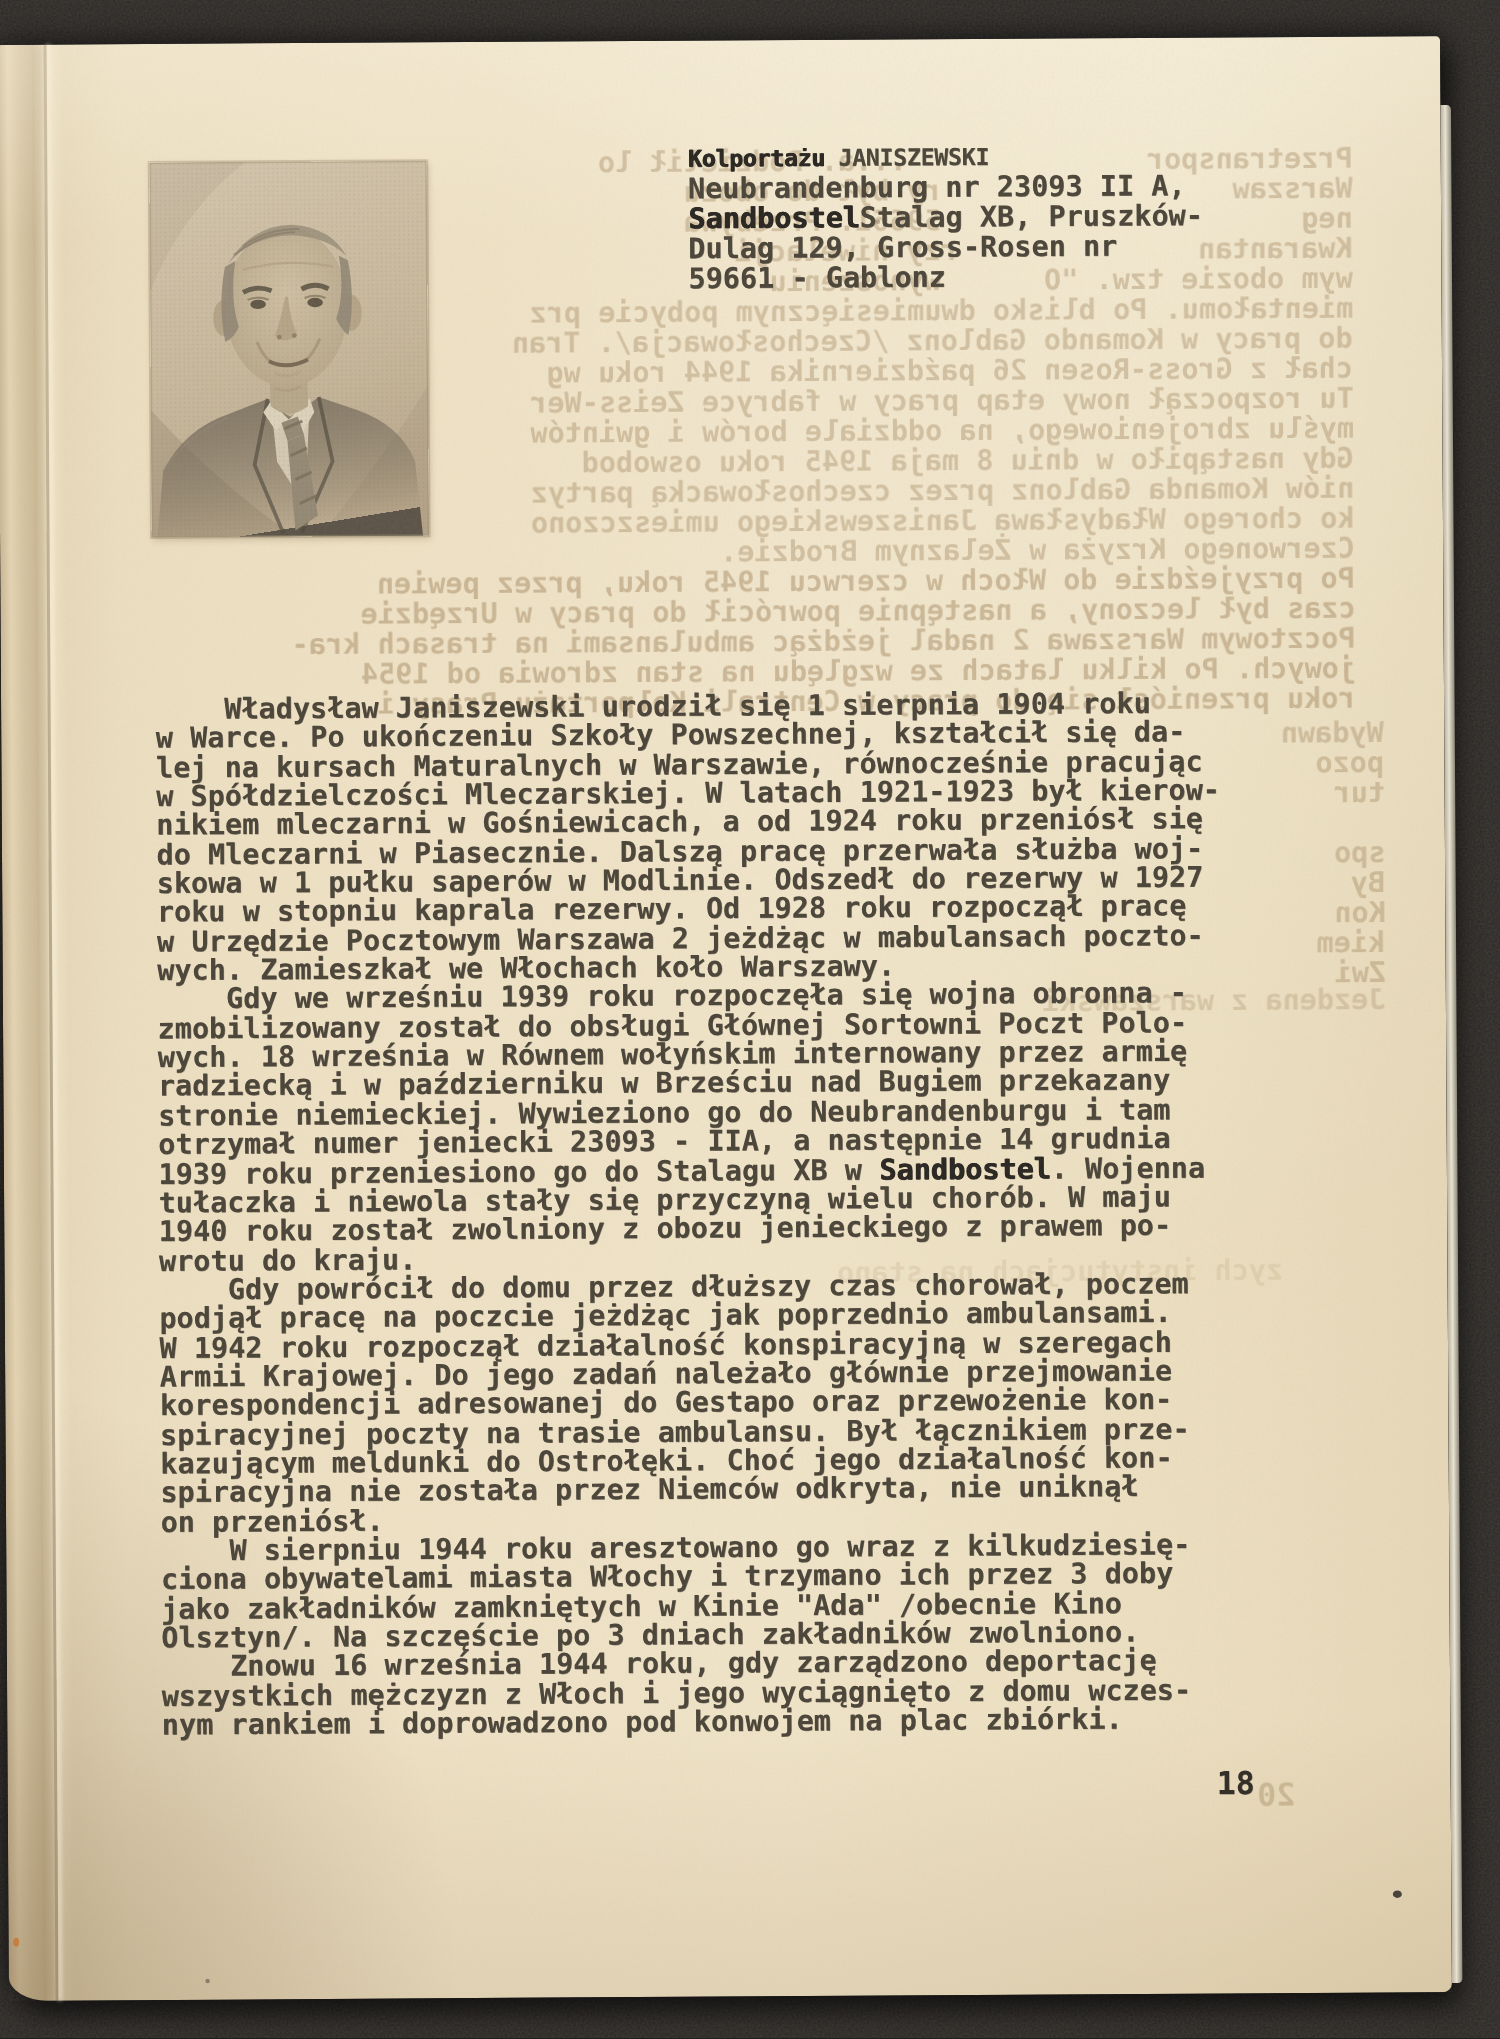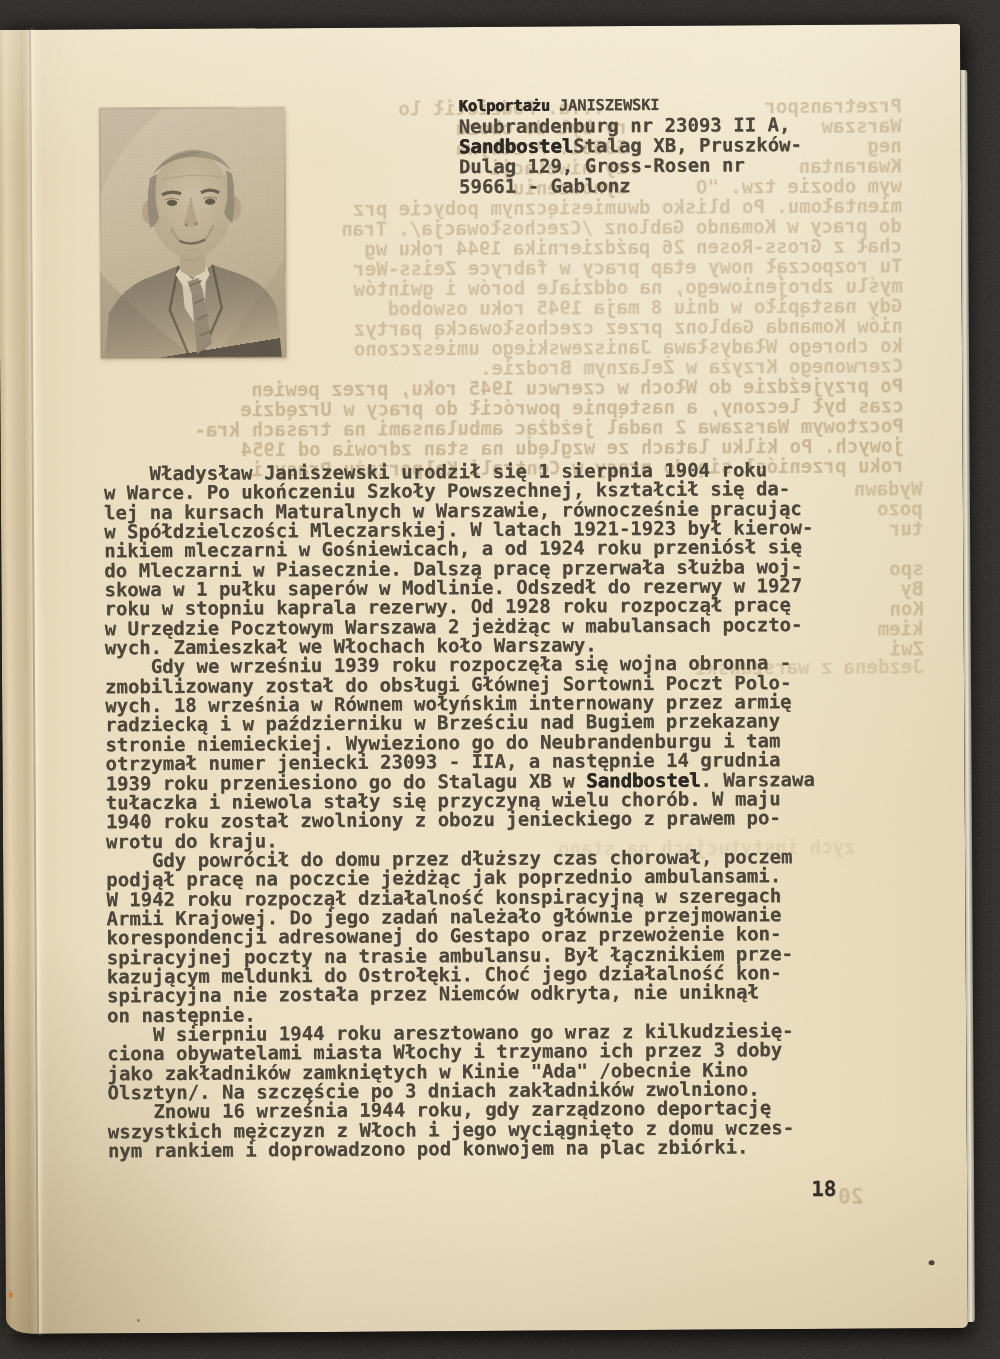--- a/index.html
+++ b/index.html
@@ -194,33 +194,33 @@
         <div class="bline"><span>skowa w 1 pułku saperów w Modlinie. Odszedł do rezerwy w 1927</span></div>
         <div class="bline"><span>roku w stopniu kaprala rezerwy. Od 1928 roku rozpoczął pracę</span></div>
         <div class="bline"><span>w Urzędzie Pocztowym Warszawa 2 jeżdżąc w mabulansach poczto-</span></div>
         <div class="bline"><span>wych. Zamieszkał we Włochach koło Warszawy.</span></div>
         <div class="bline"><span>    Gdy we wrześniu 1939 roku rozpoczęła się wojna obronna -</span></div>
         <div class="bline"><span>zmobilizowany został do obsługi Głównej Sortowni Poczt Polo-</span></div>
         <div class="bline"><span>wych. 18 września w Równem wołyńskim internowany przez armię</span></div>
         <div class="bline"><span>radziecką i w październiku w Brześciu nad Bugiem przekazany</span></div>
         <div class="bline"><span>stronie niemieckiej. Wywieziono go do Neubrandenburgu i tam</span></div>
         <div class="bline"><span>otrzymał numer jeniecki 23093 - IIA, a następnie 14 grudnia</span></div>
-        <div class="bline"><span>1939 roku przeniesiono go do Stalagu XB w </span><span class="ink-dark">Sandbostel</span><span>. Warszawa</span></div>
+        <div class="bline"><span>1939 roku przeniesiono go do Stalagu XB w </span><span class="ink-dark">Sandbostel</span><span>. Wojenna</span></div>
         <div class="bline"><span>tułaczka i niewola stały się przyczyną wielu chorób. W maju</span></div>
         <div class="bline"><span>1940 roku został zwolniony z obozu jenieckiego z prawem po-</span></div>
         <div class="bline"><span>wrotu do kraju.</span></div>
         <div class="bline"><span>    Gdy powrócił do domu przez dłuższy czas chorował, poczem</span></div>
         <div class="bline"><span>podjął pracę na poczcie jeżdżąc jak poprzednio ambulansami.</span></div>
         <div class="bline"><span>W 1942 roku rozpoczął działalność konspiracyjną w szeregach</span></div>
         <div class="bline"><span>Armii Krajowej. Do jego zadań należało głównie przejmowanie</span></div>
         <div class="bline"><span>korespondencji adresowanej do Gestapo oraz przewożenie kon-</span></div>
         <div class="bline"><span>spiracyjnej poczty na trasie ambulansu. Był łącznikiem prze-</span></div>
         <div class="bline"><span>kazującym meldunki do Ostrołęki. Choć jego działalność kon-</span></div>
         <div class="bline"><span>spiracyjna nie została przez Niemców odkryta, nie uniknął</span></div>
-        <div class="bline"><span>on następnie.</span></div>
+        <div class="bline"><span>on przeniósł.</span></div>
         <div class="bline"><span>    W sierpniu 1944 roku aresztowano go wraz z kilkudziesię-</span></div>
         <div class="bline"><span>ciona obywatelami miasta Włochy i trzymano ich przez 3 doby</span></div>
         <div class="bline"><span>jako zakładników zamkniętych w Kinie "Ada" /obecnie Kino</span></div>
         <div class="bline"><span>Olsztyn/. Na szczęście po 3 dniach zakładników zwolniono.</span></div>
         <div class="bline"><span>    Znowu 16 września 1944 roku, gdy zarządzono deportację</span></div>
         <div class="bline"><span>wszystkich mężczyzn z Włoch i jego wyciągnięto z domu wczes-</span></div>
         <div class="bline"><span>nym rankiem i doprowadzono pod konwojem na plac zbiórki.</span></div>
       </div>
 
     <div class="page-number">18</div>

